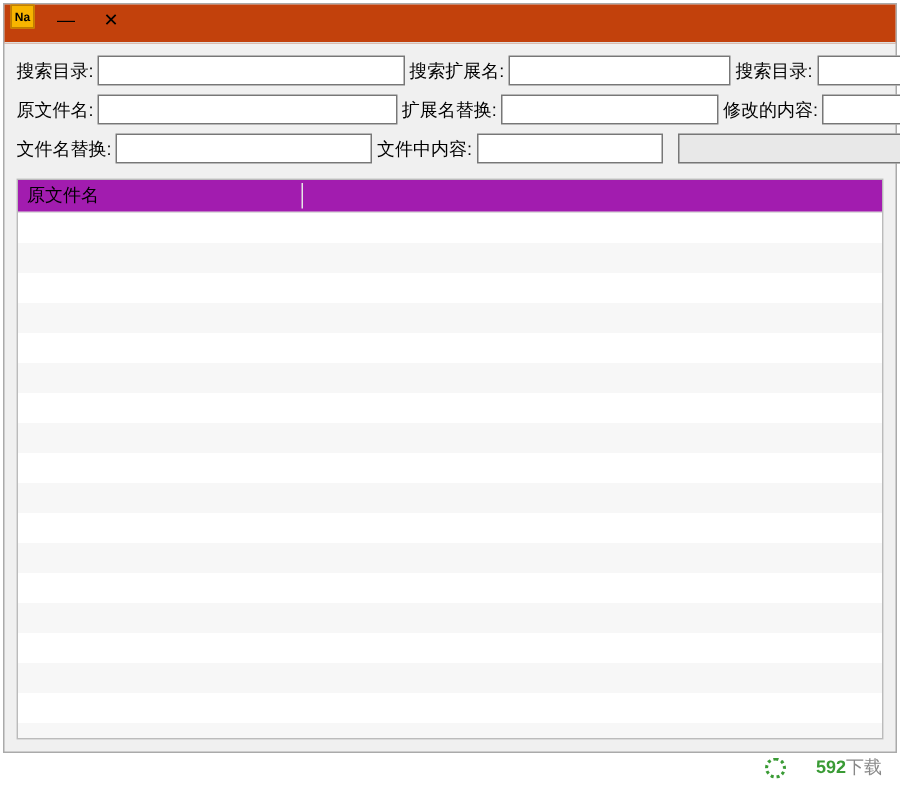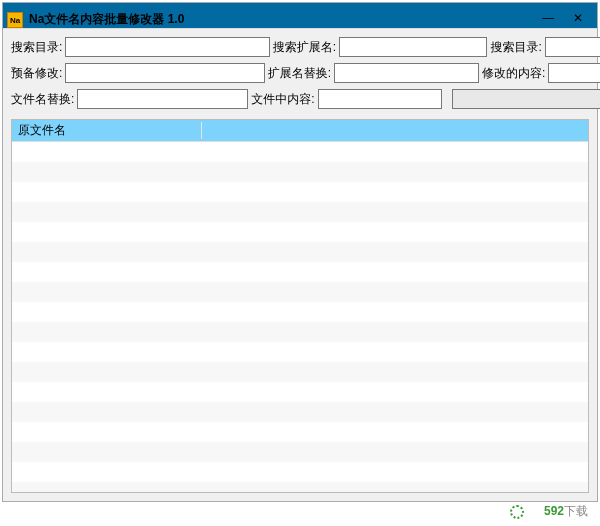--- a/index.html
+++ b/index.html
@@ -15,25 +15,25 @@
   .window {
     border: 1px solid #aaa;
     width: 596px;
     height: 500px;
     margin: 2px;
     background: #f0f0f0;
     display: flex;
     flex-direction: column;
   }
   .titlebar {
-    background: #0369a1;
+    background: #c2410c;
     border-bottom: 1px solid #ddd;
     height: 26px;
     display: flex;
-    align-items: flex-end;
+    align-items: flex-start;
     padding: 0 4px;
     font-size: 12px;
   }
   .app-icon {
     width: 16px; height: 16px;
     background: #f7b500;
     border: 1px solid #c08000;
     margin-right: 6px;
     display: flex;
     align-items: center;
@@ -87,21 +87,21 @@
     margin-top: 4px;
     border: 1px solid #bbb;
     background: #fff;
     flex: 1;
     display: flex;
     flex-direction: column;
     overflow: hidden;
   }
   .thead {
     display: flex;
-    background: #7dd3fc;
+    background: #a21caf;
     border-bottom: 1px solid #ddd;
     height: 22px;
     align-items: center;
     font-size: 12px;
   }
   .th {
     padding: 0 6px;
     border-right: 1px solid #e5e5e5;
     white-space: nowrap;
     overflow: hidden;
@@ -130,42 +130,41 @@
     display: inline-block;
   }
   .wm-text b { color: #3a9b35; }
 </style>
 </head>
 <body>
 
 <div class="window">
   <div class="titlebar">
     <div class="app-icon">Na</div>
-    <div class="title-text">Na文件名内容批量修改器 1.0</div>
     <div class="win-controls">
       <div class="win-btn">—</div>
       <div class="win-btn">✕</div>
     </div>
   </div>
 
   <div class="content">
     <div class="form-area">
       <div class="form-left">
 
         <div class="row">
           <span class="lbl">搜索目录:</span>
           <input class="inp" style="flex: 1.4 1 0%;">
           <span class="lbl">搜索扩展名:</span>
           <input class="inp" style="">
           <span class="lbl">搜索目录:</span>
           <input class="inp" style="">
         </div>
 
         <div class="row">
-          <span class="lbl">预备修改:</span>
+          <span class="lbl">原文件名:</span>
           <input class="inp" style="flex: 1.4 1 0%;">
           <span class="lbl">扩展名替换:</span>
           <input class="inp" style="">
           <span class="lbl">修改的内容:</span>
           <input class="inp" style="">
         </div>
 
         <div class="row">
           <span class="lbl">文件名替换:</span>
           <input class="inp" style="flex: 1.4 1 0%;">

